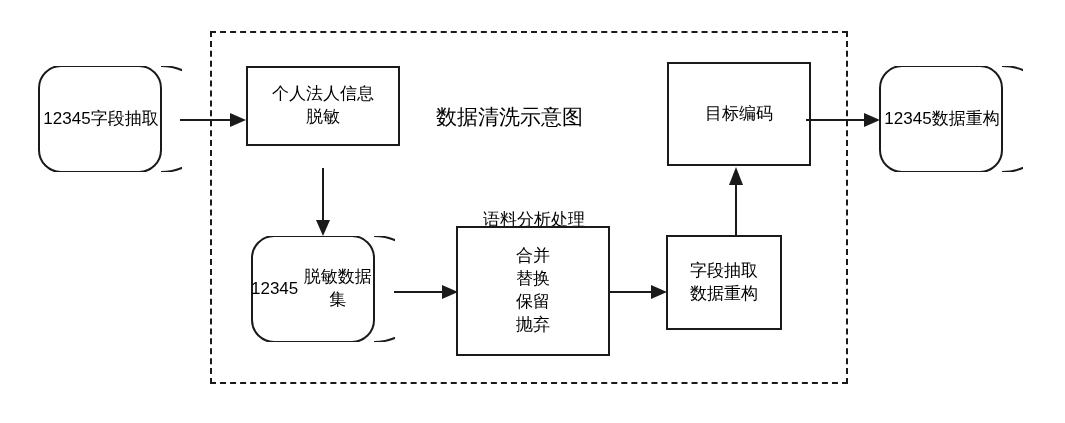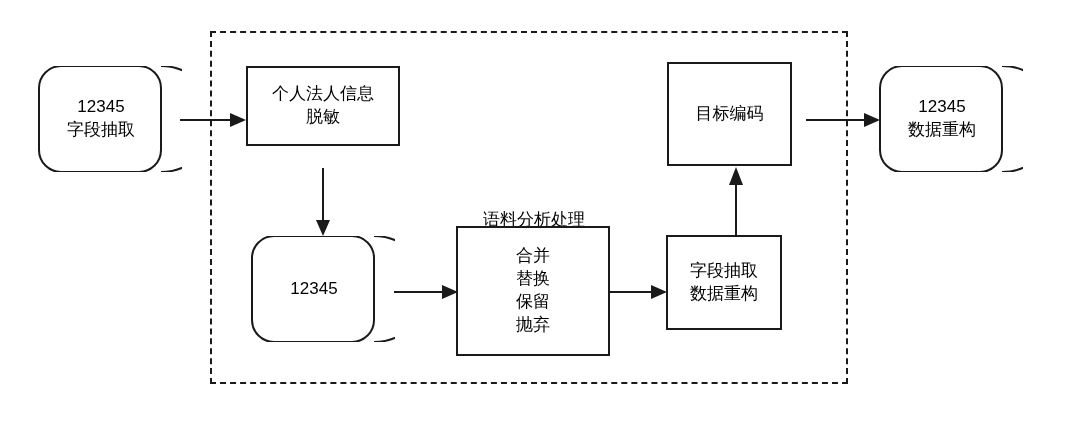--- a/index.html
+++ b/index.html
@@ -46,21 +46,20 @@
     background: transparent;
   }
   .cyl svg { display: block; }
   .cyl .cyl-label {
     position: absolute;
     left: 0;
     top: 0;
     width: 100%;
     height: 100%;
     display: flex;
-    flex-direction: column;
     align-items: center;
     justify-content: center;
     text-align: center;
     font-size: 17px;
     color: #000000;
     line-height: 1.35;
     padding-right: 18px;
     box-sizing: border-box;
   }
 
@@ -101,35 +100,39 @@
       <line x1="0" y1="10" x2="52" y2="10" stroke="#1a1a1a" stroke-width="2"></line>
       <polygon points="66,10 50,3 50,17" fill="#1a1a1a"></polygon>
     </svg>
   </div>
 
   <div class="abs rect" style="left:246px; top:66px; width:154px; height:80px;">
     <span>个人法人信息
 脱敏</span>
   </div>
 
+  <div class="abs title-label" style="left:436px; top:103px;">
+    <span>数据清洗示意图</span>
+  </div>
 
   <div class="abs" style="left:313px; top:168px; width:20px; height:68px;">
     <svg class="arrow-svg" width="20" height="68" viewBox="0 0 20 68">
       <line x1="10" y1="0" x2="10" y2="54" stroke="#1a1a1a" stroke-width="2"></line>
       <polygon points="10,68 3,52 17,52" fill="#1a1a1a"></polygon>
     </svg>
   </div>
 
   <div class="abs cyl" style="left:251px; top:236px; width:144px; height:106px;">
     <svg width="144" height="106" viewBox="0 0 144 106">
       <path d="M22,22 L22,84 A22,22 0 0,0 44,106 L122,106 A22,22 0 0,0 144,84 L144,22 A22,22 0 0,0 122,0 L44,0 A22,22 0 0,0 22,22 Z" fill="#ffffff" stroke="#1a1a1a" stroke-width="2" transform="translate(-21,0)"></path>
       <path d="M123,0 A22,22 0 0,1 123,106" fill="none" stroke="#1a1a1a" stroke-width="2"></path>
     </svg>
     <div class="cyl-label">
       <span>12345</span>
+      <span>脱敏数据集</span>
     </div>
   </div>
 
   <div class="abs" style="left:394px; top:282px; width:64px; height:20px;">
     <svg class="arrow-svg" width="64" height="20" viewBox="0 0 64 20">
       <line x1="0" y1="10" x2="50" y2="10" stroke="#1a1a1a" stroke-width="2"></line>
       <polygon points="64,10 48,3 48,17" fill="#1a1a1a"></polygon>
     </svg>
   </div>
 
@@ -156,21 +159,21 @@
 数据重构</span>
   </div>
 
   <div class="abs" style="left:726px; top:167px; width:20px; height:70px;">
     <svg class="arrow-svg" width="20" height="70" viewBox="0 0 20 70">
       <line x1="10" y1="70" x2="10" y2="16" stroke="#1a1a1a" stroke-width="2"></line>
       <polygon points="10,0 3,18 17,18" fill="#1a1a1a"></polygon>
     </svg>
   </div>
 
-  <div class="abs rect" style="left:667px; top:62px; width:125px; height:104px;">
+  <div class="abs rect" style="left:667px; top:62px; width:144px; height:104px;">
     <span>目标编码</span>
   </div>
 
   <div class="abs" style="left:806px; top:110px; width:74px; height:20px;">
     <svg class="arrow-svg" width="74" height="20" viewBox="0 0 74 20">
       <line x1="0" y1="10" x2="60" y2="10" stroke="#1a1a1a" stroke-width="2"></line>
       <polygon points="74,10 58,3 58,17" fill="#1a1a1a"></polygon>
     </svg>
   </div>
 

